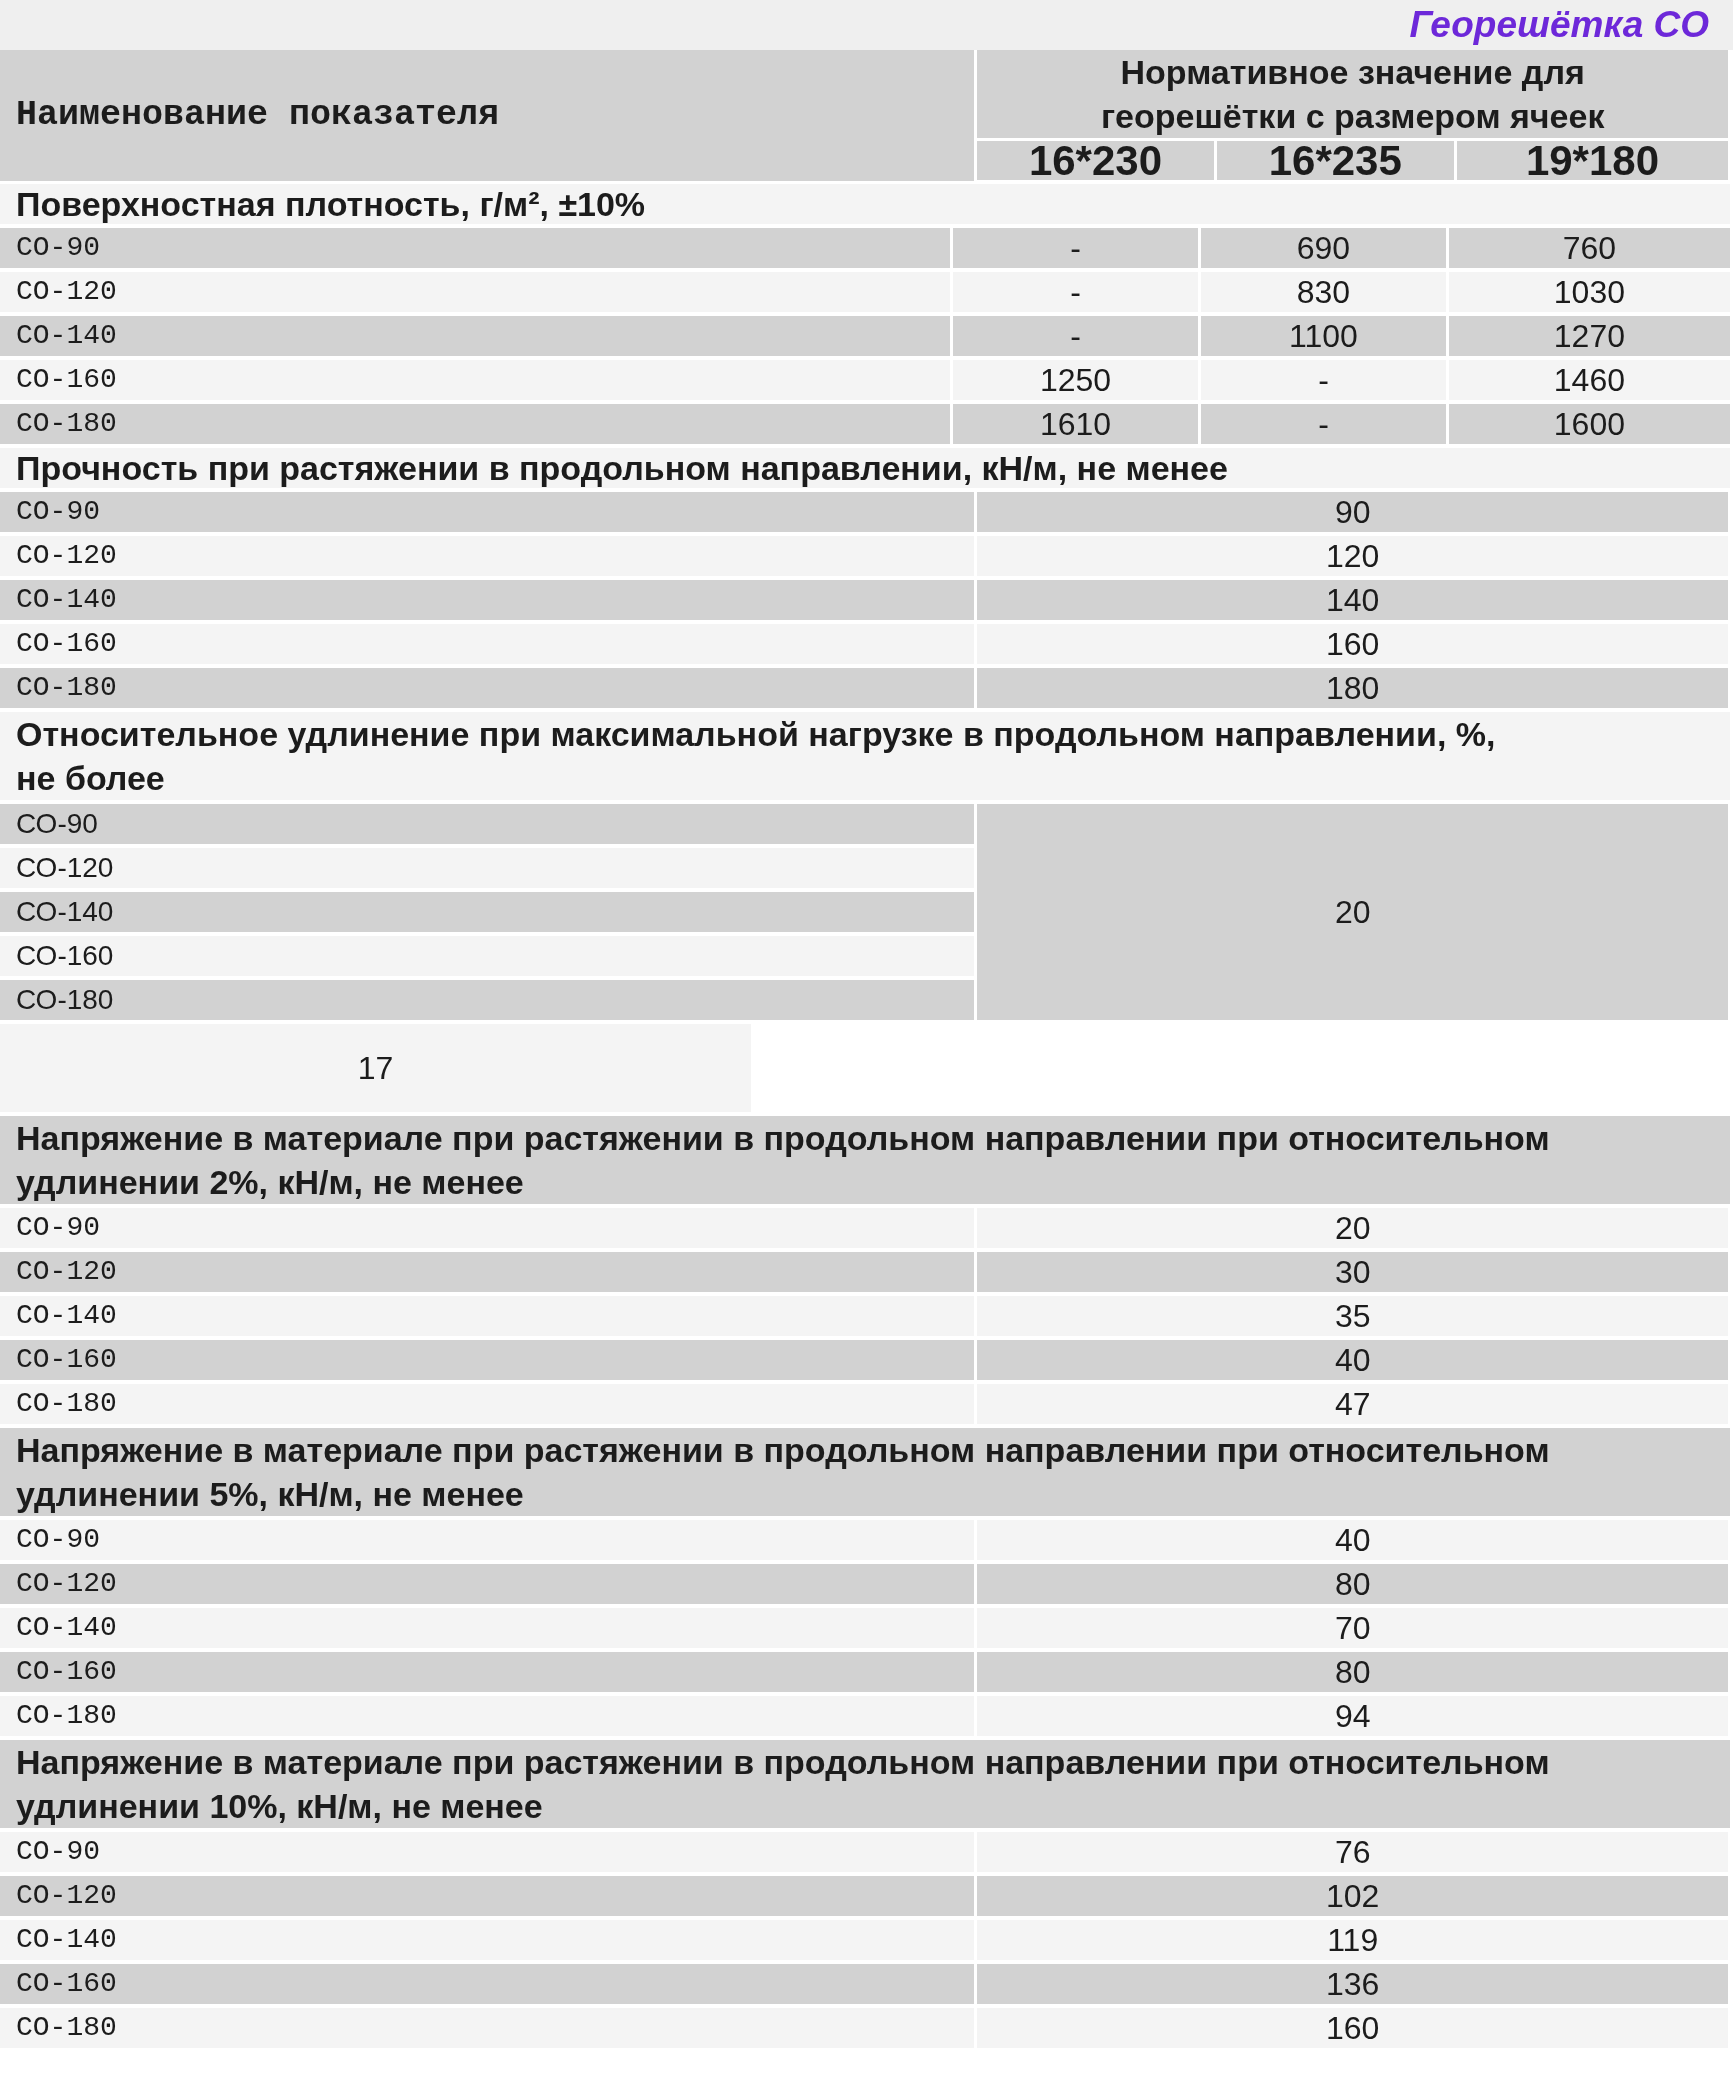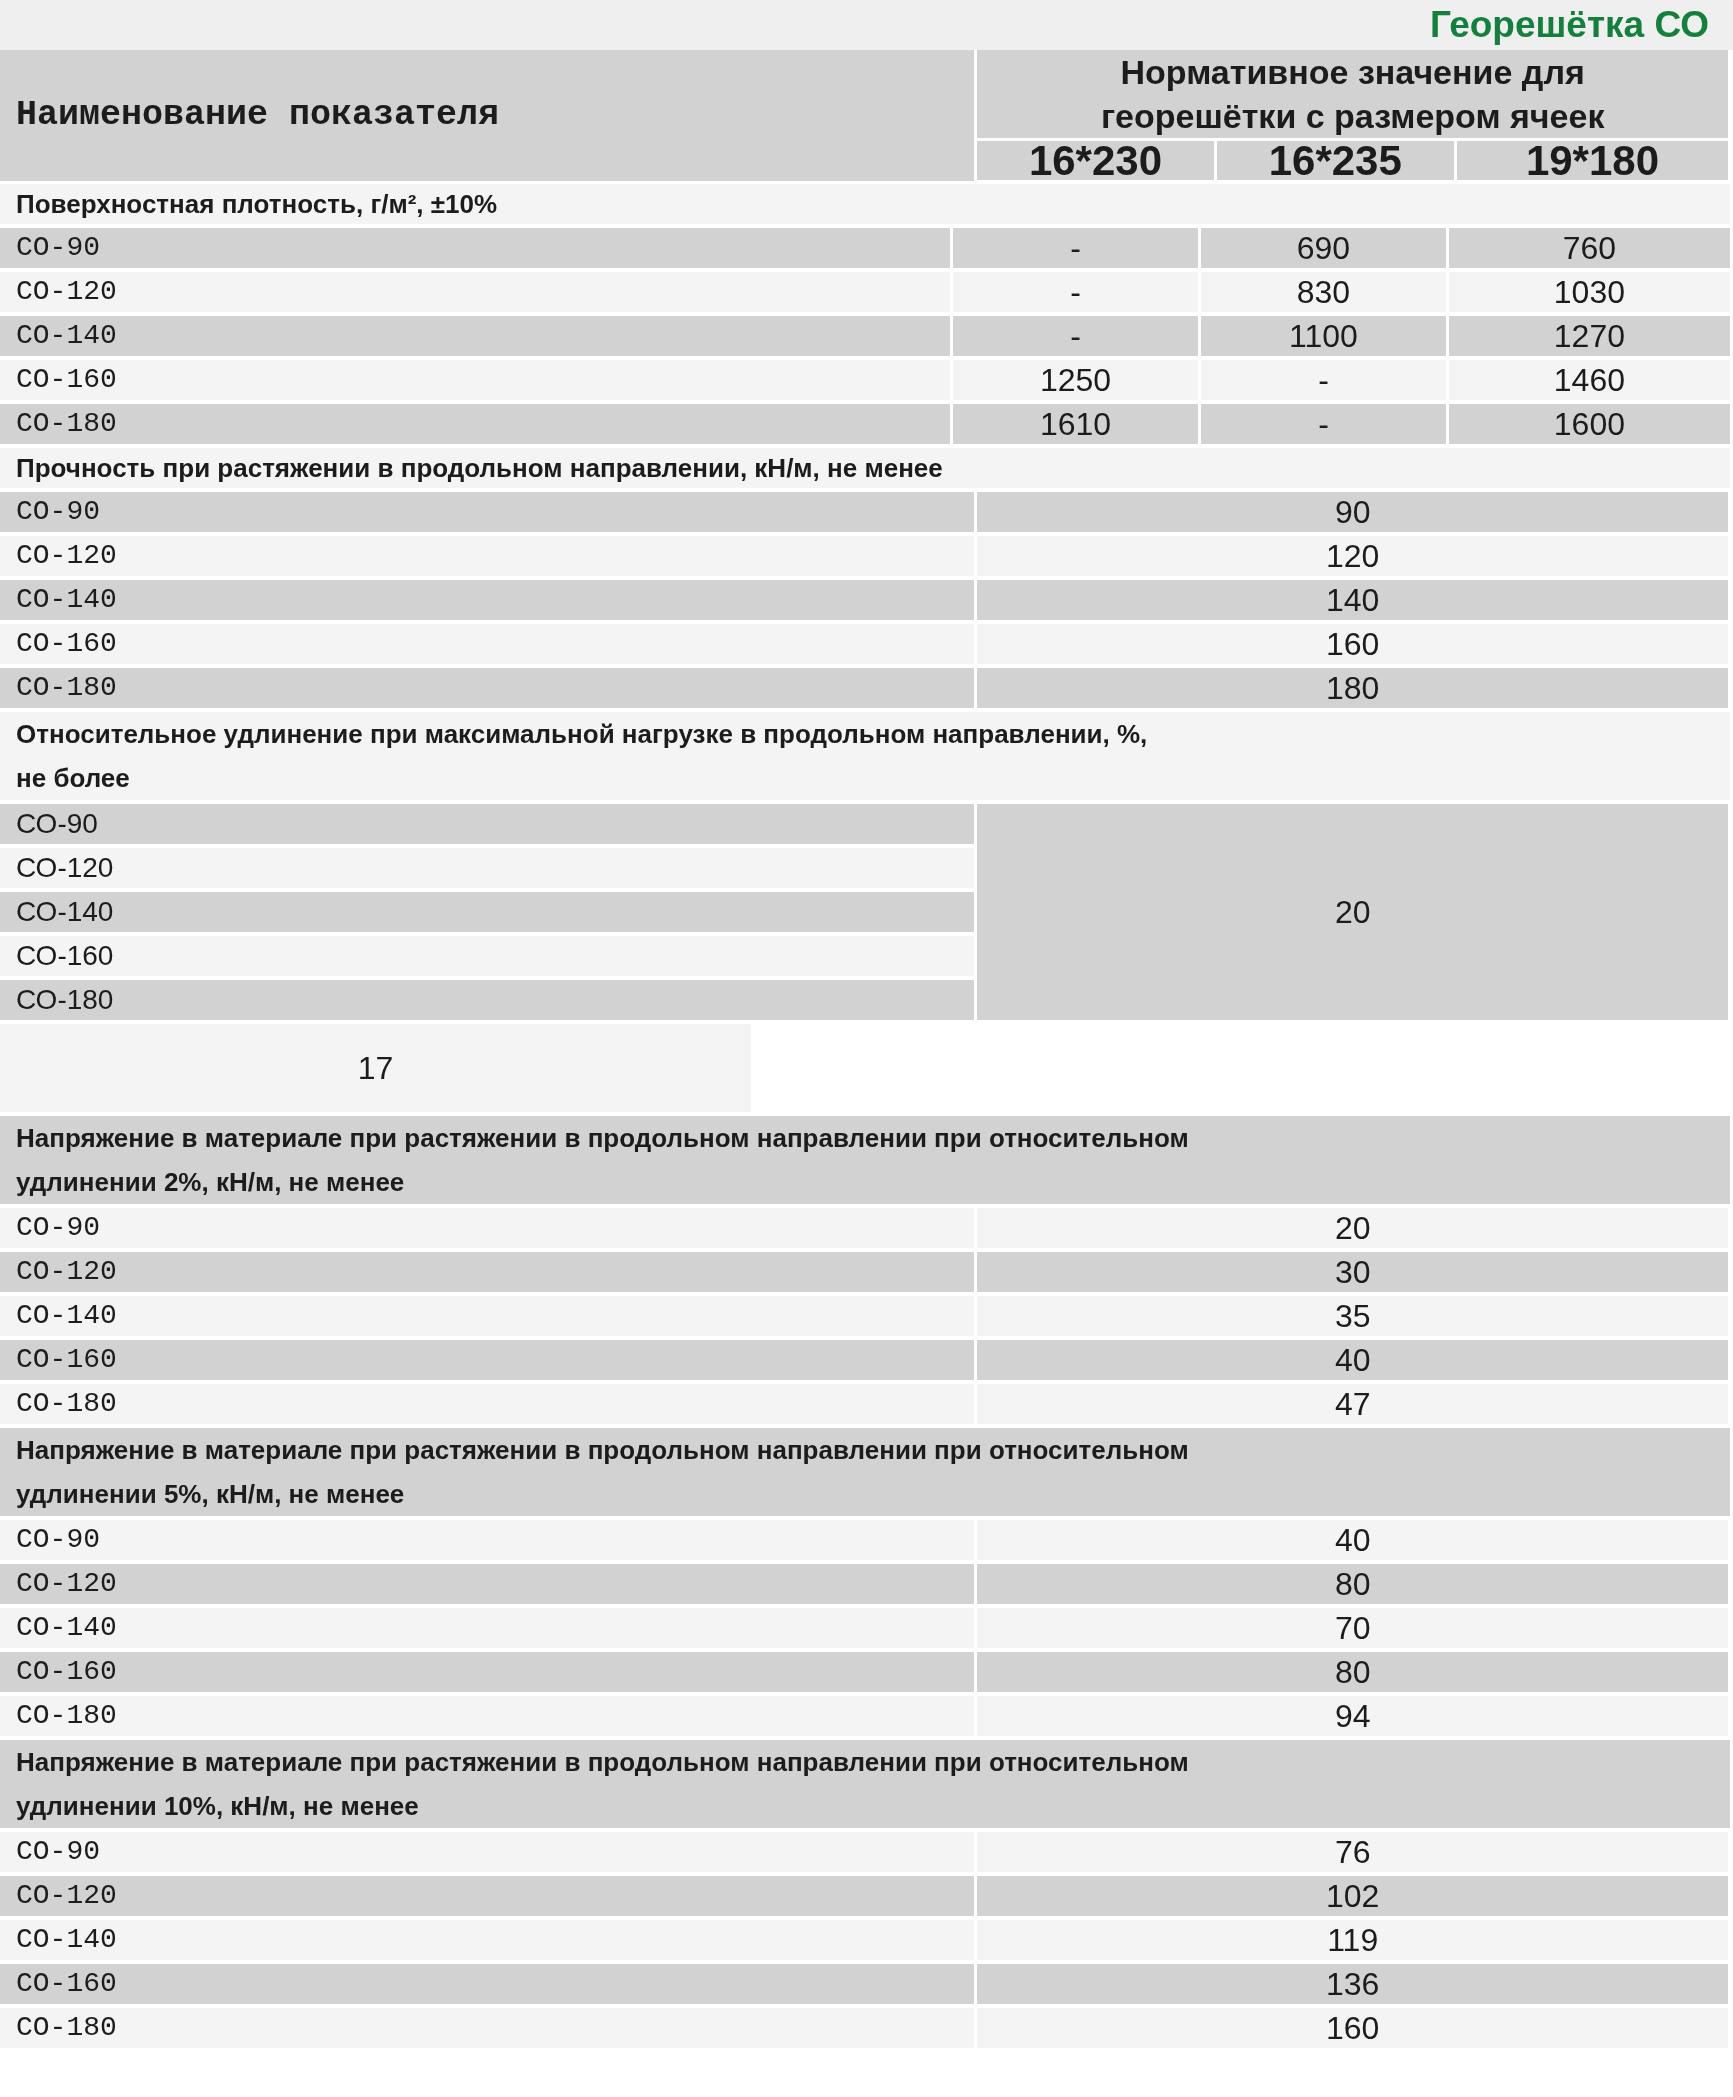--- a/index.html
+++ b/index.html
@@ -9,22 +9,22 @@
     font-family:"Liberation Sans","DejaVu Sans",sans-serif;
     color:#1c1c1c;
     overflow:hidden;
   }
   .topbar {
     height:50px; background:#efefef;
     text-align:right; padding-right:24px; box-sizing:border-box;
   }
   .logo {
     display:inline-block; line-height:50px;
-    font-size:37px; font-weight:bold; 
-    color:#15803d;
+    font-size:37px; font-weight:bold; font-style:italic;
+    color:#6d28d9;
   }
   .spec-table { width:1733px; }
   .row { display:flex; gap:3.2px; margin:0 3.2px 4px 0; }
   .header-row { margin-bottom:3.2px; }
   .cell { box-sizing:border-box; overflow:hidden; }
   .bg-gray  { background:#d2d2d2; }
   .bg-light { background:#f4f4f4; }
   .name-cell { width:974px; padding-left:16px;font-family:Liberation Mono, monospace; }
   .full { flex:1; padding-left:16px; }
   .c2 { width:251px; } .c3 { width:251px; } .c4 { width:288px; }
@@ -34,21 +34,21 @@
   .header-title {
     height:88px; line-height:44px; text-align:center;
     font-weight:bold; font-size:34px; white-space:pre-line;
   }
   .size-row { display:flex; gap:3.2px; }
   .size-cell { height:39px; line-height:39px; text-align:center; font-weight:bold; font-size:42px; }
   .h50  { height:40px;  line-height:40px; }
   .h110 { height:88px; line-height:44px; }
   .h110v{ height:88px; line-height:88px; }
   .h270 { height:216px; line-height:216px; }
-  .heading { font-weight:bold; font-size:26px; white-space:pre-line; }
+  .heading { font-weight:bold; font-size:34px; white-space:pre-line; }
   .label { font-size:28px; }
   .val { font-size:32px; text-align:center; }
   .col-left-stack { display:flex; flex-direction:column; gap:4px; width:974px; }
   .stack-cell { width:100%; padding-left:16px; }
 </style>
 </head>
 <body>
 
 <div class="page">
   <div class="topbar">

